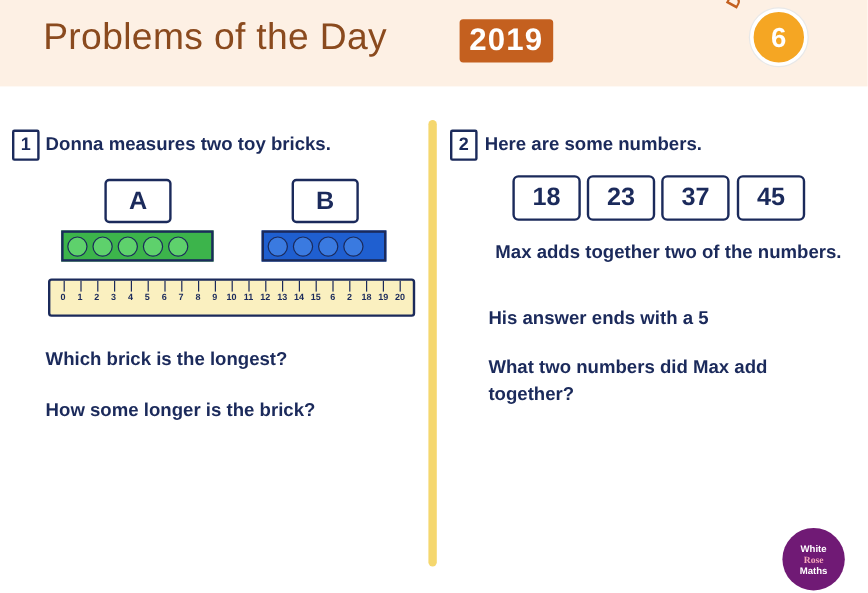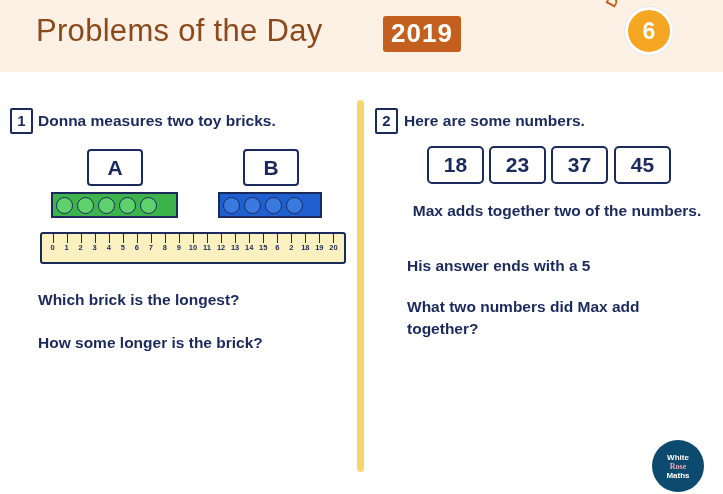--- a/index.html
+++ b/index.html
@@ -241,21 +241,21 @@
   #q2-l3 { left: 407px; top: 296px; width: 300px; }
 
   
   .logo {
     position: absolute;
     left: 652px;
     top: 440px;
     width: 52px;
     height: 52px;
     border-radius: 50%;
-    background: #0c4a6e;
+    background: #701a75;
   }
   .logo-text {
     position: absolute;
     left: 0;
     width: 52px;
     text-align: center;
     color: #ffffff;
     font-size: 8px;
     font-weight: bold;
     line-height: 9px;

